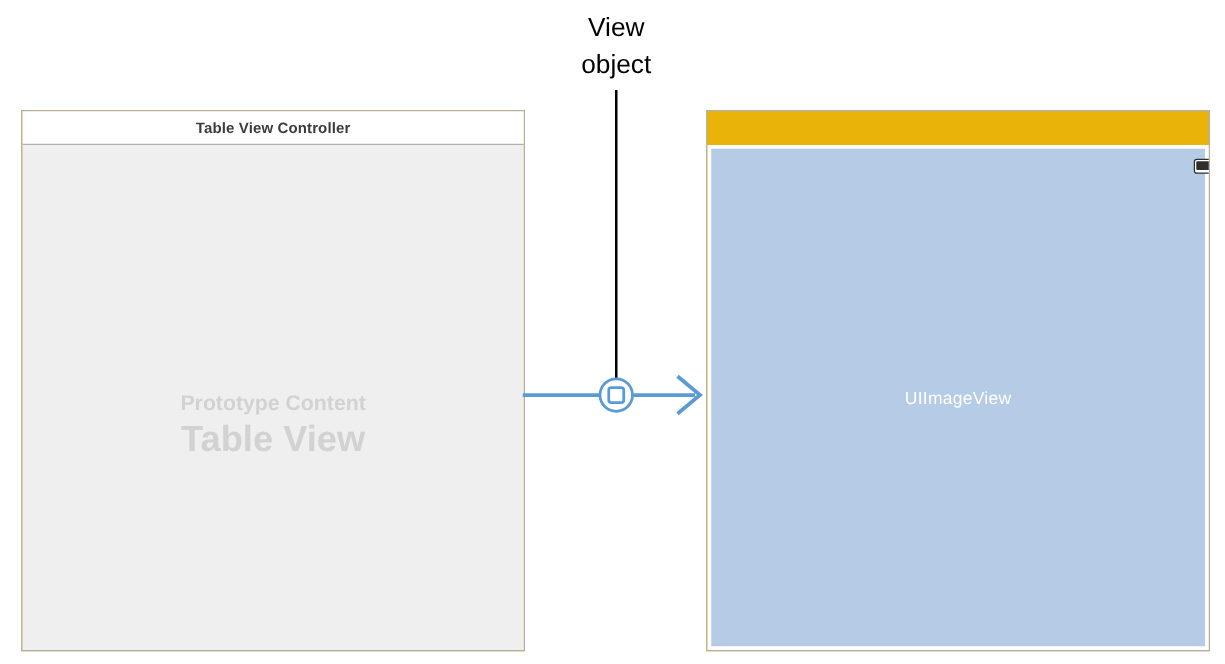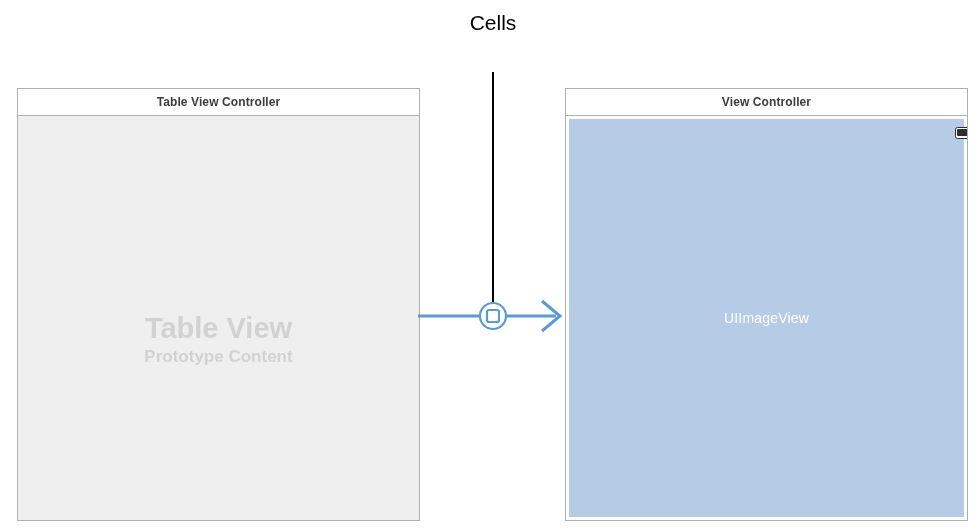--- a/index.html
+++ b/index.html
@@ -216,37 +216,38 @@
     top: 292px;
     width: 150px;
     height: 48px;
   }
   #segue-connector svg { display: block; }
 </style>
 </head>
 <body>
 
 <div id="segue-annotation">
-  <div>Cells</div>
+  <div>View</div>
+  <div>object</div>
 </div>
 <div id="segue-leader-line"></div>
 
 <div class="vc" id="table-view-controller">
 
   <div class="vc-titlebar">
     <span class="vc-title">Table View Controller</span>
   </div>
 
   <div id="table-view-canvas">
 
 
 
     <div id="table-view-placeholder">
+      <div id="table-view-placeholder-subtitle">Prototype Content</div>
       <div id="table-view-placeholder-title">Table View</div>
-      <div id="table-view-placeholder-subtitle">Prototype Content</div>
     </div>
 
   </div>
 </div>
 
 <div id="segue-connector">
   <svg width="150" height="48" viewBox="0 0 150 48" xmlns="http://www.w3.org/2000/svg">
 
     <line x1="0" y1="24" x2="62" y2="24" stroke="#5b9bd5" stroke-width="3"></line>
 
@@ -255,23 +256,20 @@
     <polyline points="124,9 142,24 124,39" fill="none" stroke="#5b9bd5" stroke-width="3" stroke-linecap="butt" stroke-linejoin="miter"></polyline>
 
     <circle cx="75" cy="24" r="13" fill="#ffffff" stroke="#5b9bd5" stroke-width="2.2"></circle>
 
     <rect x="69" y="18" width="12" height="12" rx="2" ry="2" fill="none" stroke="#5b9bd5" stroke-width="2.2"></rect>
   </svg>
 </div>
 
 <div class="vc" id="view-controller">
 
-  <div class="vc-titlebar">
-    <span class="vc-title">View Controller</span>
-  </div>
 
   <div id="view-controller-canvas">
     <div id="uiimageview">
       <span id="uiimageview-label">UIImageView</span>
       <span id="battery-right">
         <span class="battery on-blue">
           <span class="shell"></span>
           <span class="fill"></span>
           
         </span>

